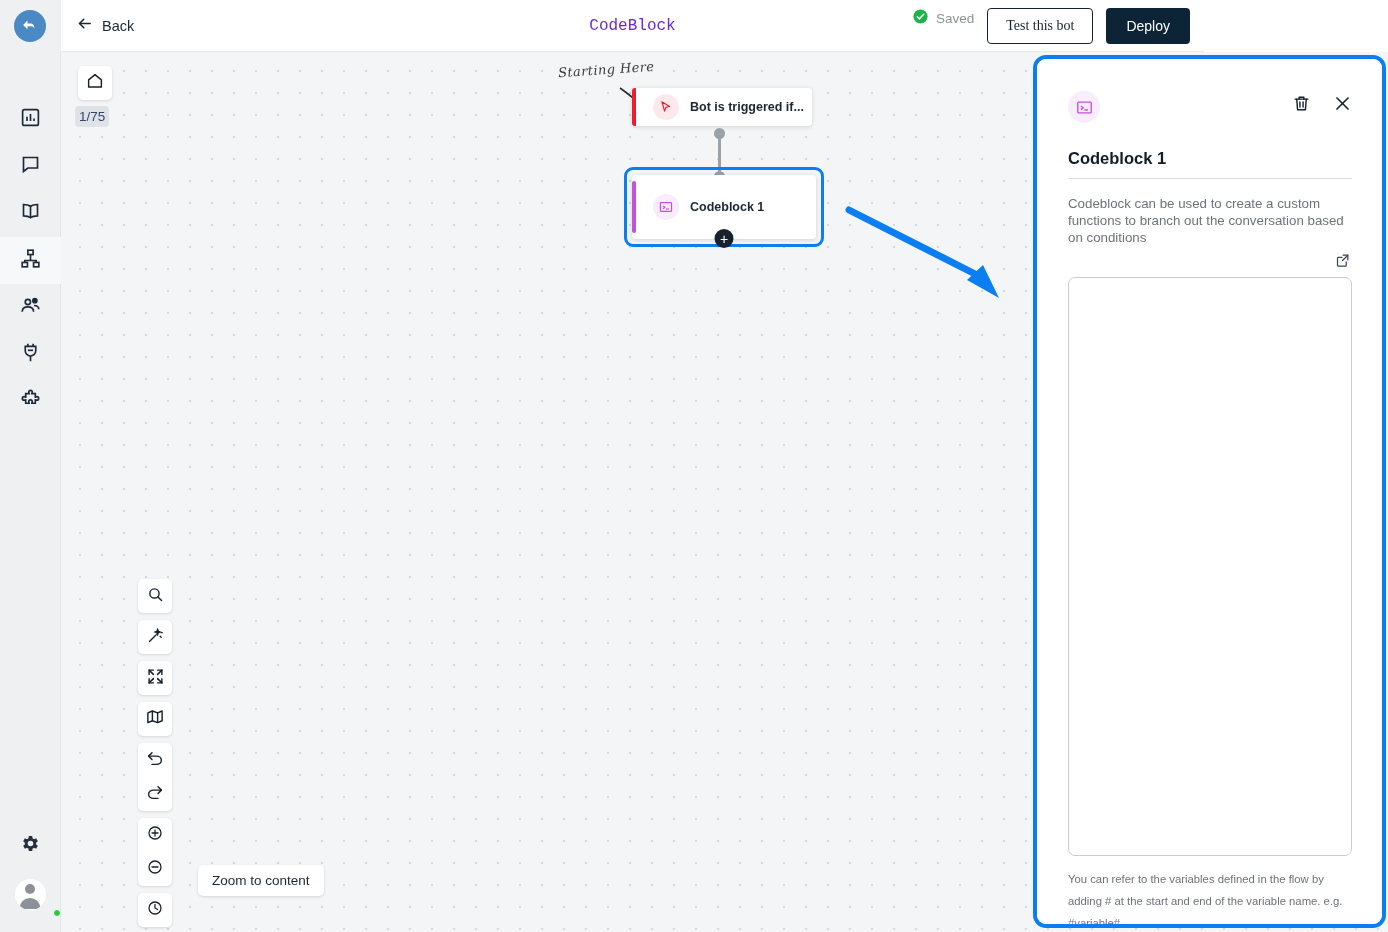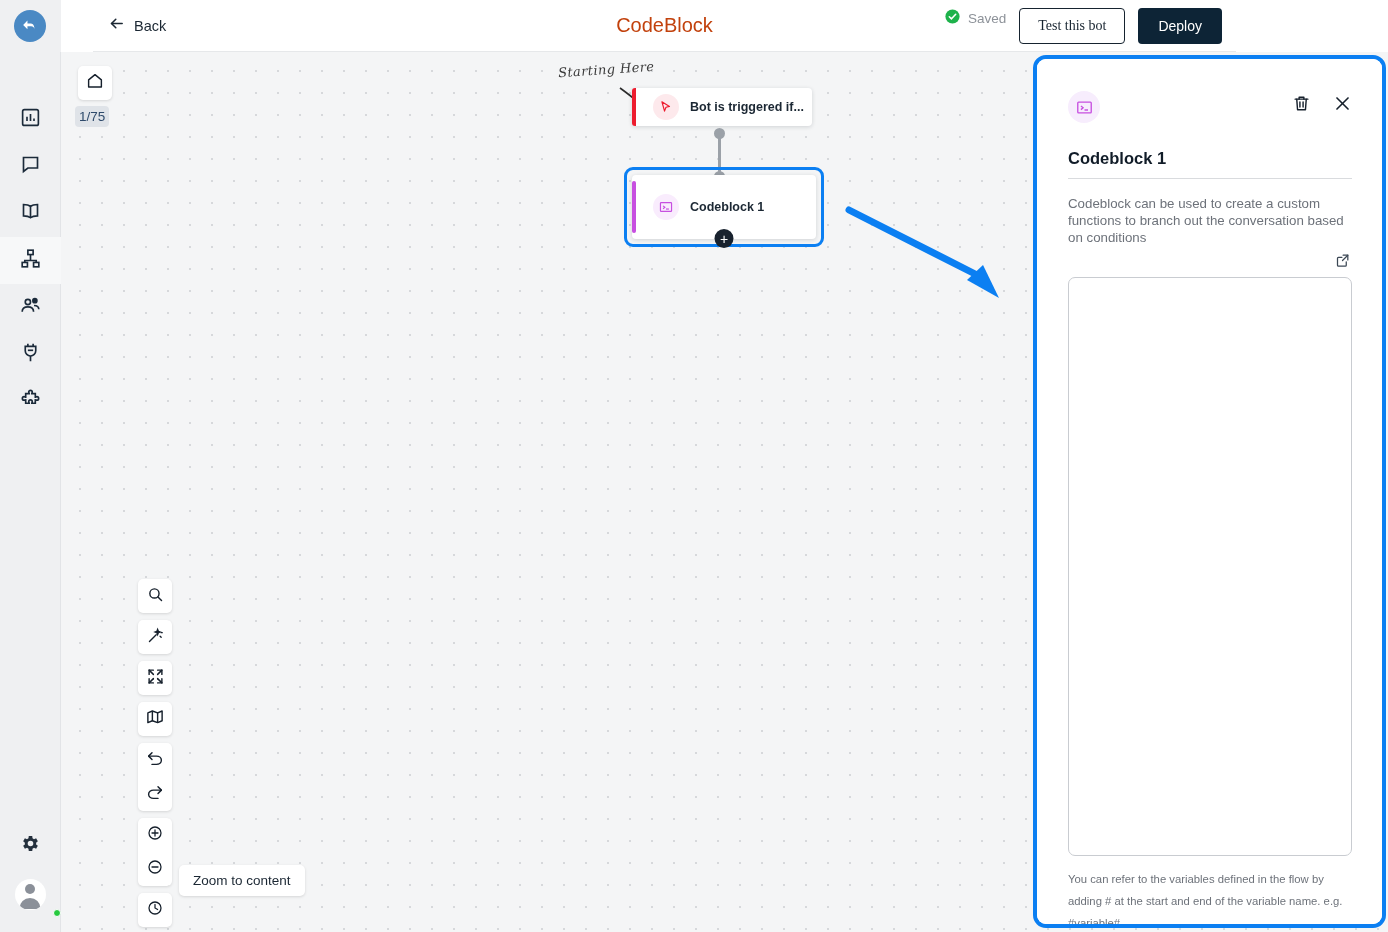--- a/index.html
+++ b/index.html
@@ -42,27 +42,27 @@
     display: flex; align-items: center; justify-content: center; overflow: hidden; position: relative;
   }
   .av-head { position: absolute; top: 5px; left: 50%; transform: translateX(-50%); width: 10px; height: 10px; border-radius: 50%; background: #8b9099; }
   .av-body { position: absolute; bottom: 1px; left: 50%; transform: translateX(-50%); width: 21px; height: 11px; border-radius: 11px 11px 0 0; background: #8b9099; }
   .av-dot { position: absolute; right: 0px; bottom: 1px; width: 8px; height: 8px; border-radius: 50%; background: #27c93f; border: 1px solid #fff; }
 
   
   .topbar {
     position: absolute; left: 61px; top: 0; width: 1143px; height: 52px;
     background: #ffffff; display: flex; align-items: center;
-    border-bottom: 1px solid #e6e8ea; z-index: 18; margin-left: 32px;
+    border-bottom: 1px solid #e6e8ea; z-index: 18;
   }
   .back-btn { display: flex; align-items: center; gap: 9px; margin-left: 15px; cursor: pointer; }
   .back-label { font-size: 14.5px; color: #1b2733; }
   .top-title {
     position: absolute; left: 0; right: 0; text-align: center;
-    font-size: 20px; color: #c2410c; pointer-events: none;
+    font-size: 16px; color: #6d28d9; pointer-events: none; font-family: Liberation Mono, monospace;
   }
   .top-right { margin-left: auto; display: flex; align-items: flex-start; gap: 13px; padding-right: 14px; }
   .saved { display: flex; align-items: center; gap: 7px; }
   .saved-label { font-size: 13.5px; color: #8d9299; }
   .btn-test {
     border: 1px solid #123; border-color: #16232f; background: #fff; color: #16232f;
     font-size: 14px; padding: 9px 18px; border-radius: 4px; cursor: pointer;
     font-family: Liberation Serif, serif;
   }
   .btn-deploy {
@@ -92,21 +92,21 @@
     background: #dfe3e8; color: #2e4a6b; border-radius: 4px;
     font-size: 13.5px; padding: 3px 4px; cursor: pointer;
   }
   .toolstack {
     position: absolute; left: 77px; top: 527px; width: 34px;
     display: flex; flex-direction: column; gap: 7px;
   }
   .tgroup { background: #fff; border-radius: 5px; box-shadow: 0 1px 3px rgba(0,0,0,.13); overflow: hidden; }
   .tbtn { width: 34px; height: 34px; display: flex; align-items: center; justify-content: center; cursor: pointer; }
   .zoom-tip {
-    position: absolute; left: 118px; top: 813px;
+    position: absolute; left: 137px; top: 813px;
     background: #fff; border-radius: 5px; box-shadow: 0 1px 3px rgba(0,0,0,.13);
     font-size: 13.5px; color: #1b2733; padding: 8px 14px; cursor: pointer;
   }
 
   
   .ann-start {
     position: absolute; left: 497px; top: 10px;
     font-family: "DejaVu Serif", serif; font-style: italic;
     font-size: 13px; color: #3b3b3b; letter-spacing: .4px;
     transform: rotate(-4deg);

